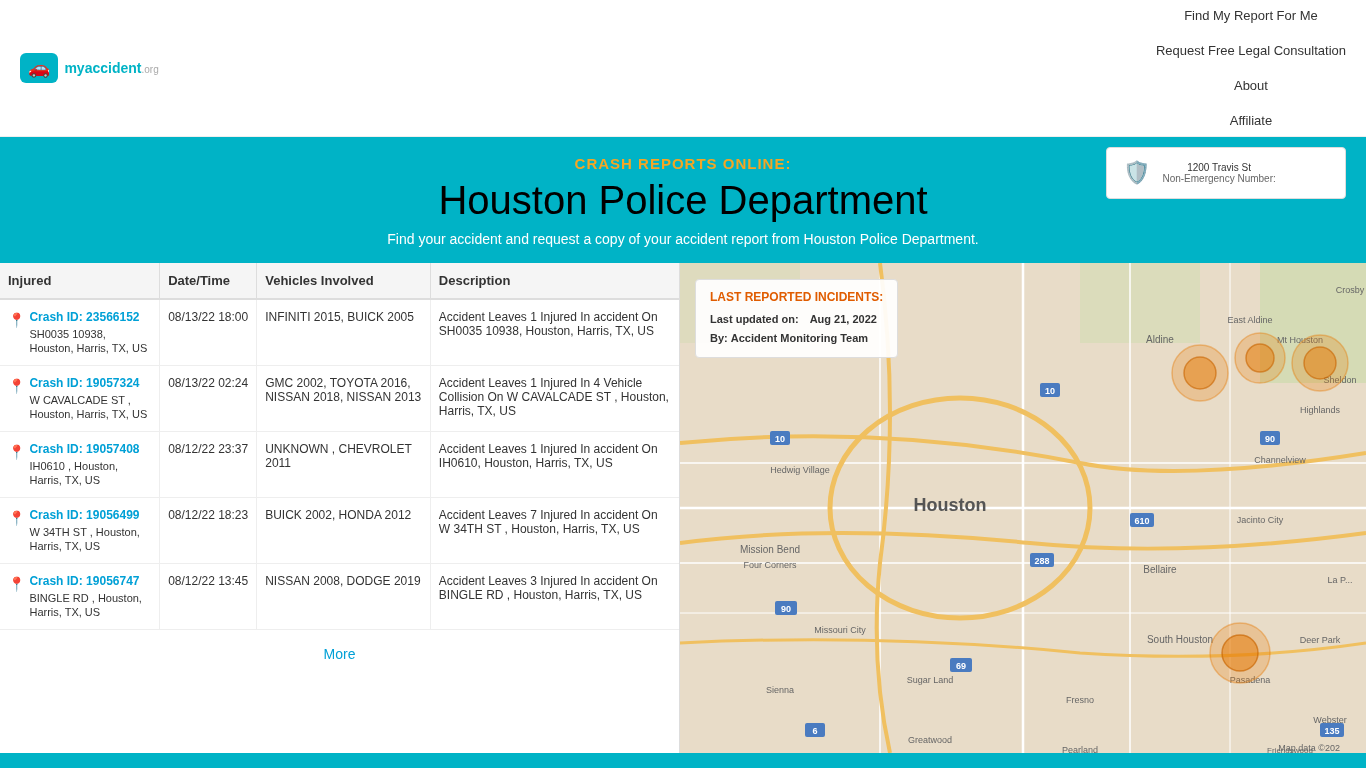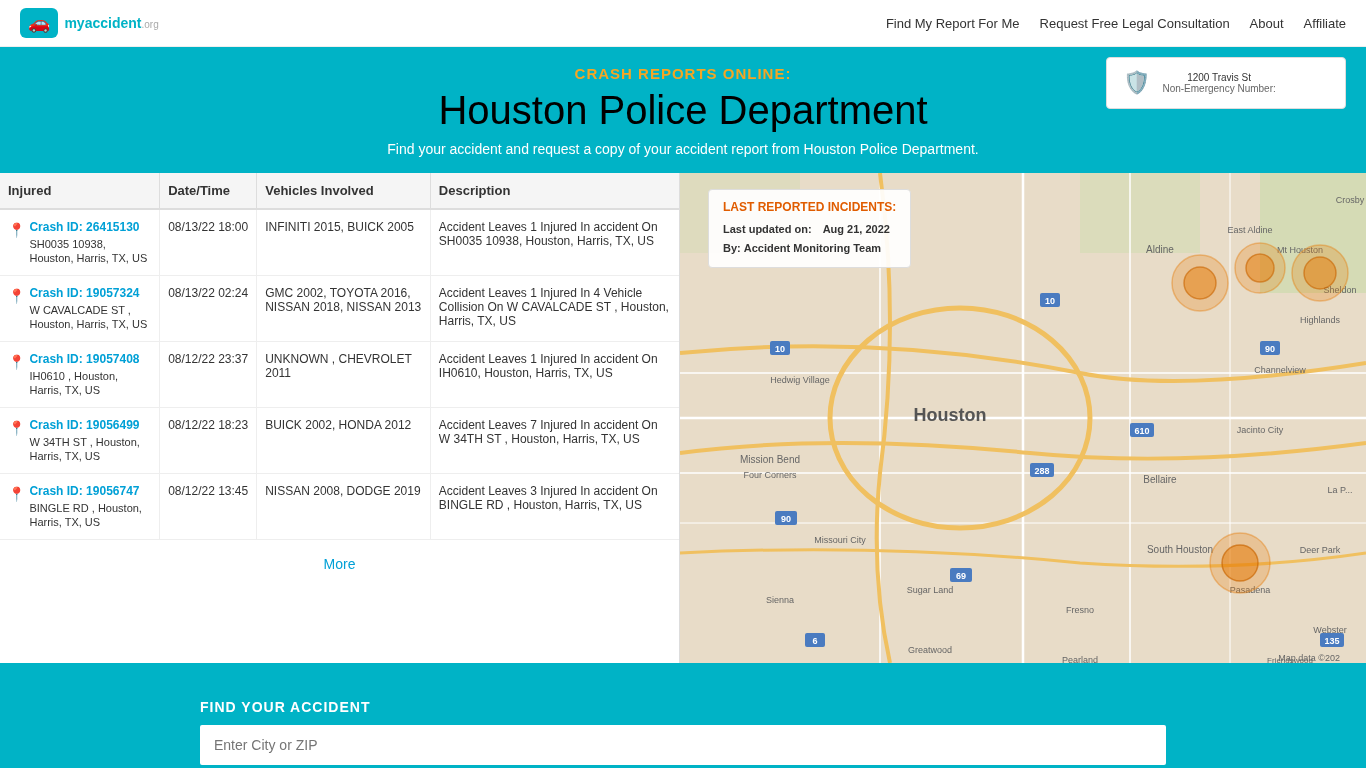--- a/index.html
+++ b/index.html
@@ -3,21 +3,21 @@
   <meta charset="utf-8">
   <style>
     * { margin: 0; padding: 0; box-sizing: border-box; }
     body { font-family: Arial, sans-serif; font-size: 13px; color: #333; width: 1366px; overflow-x: hidden; }
 
     
     .header { display: flex; align-items: center; justify-content: space-between; padding: 8px 20px; border-bottom: 1px solid #eee; background: #fff; }
     .logo-area { display: flex; align-items: center; gap: 6px; }
     .logo-box { background: #00b3c6; border-radius: 6px; padding: 4px 8px; display: flex; align-items: center; gap: 4px; }
     .logo-icon { color: #fff; font-size: 18px; }
-    nav { display: flex; align-items: center; gap: 20px; }
+    nav { display: flex; align-items: center; gap: 20px; flex-direction: column; }
     nav a { text-decoration: none; color: #333; font-size: 13px; white-space: nowrap; }
 
     
     .hero { background: #00b3c6; padding: 18px 20px 16px; text-align: center; position: relative; }
     .hero-subtitle { color: #f5a623; font-size: 15px; font-weight: bold; letter-spacing: 1px; margin-bottom: 6px; }
     .hero-title { color: #000000; font-size: 40px; font-weight: 400; margin-bottom: 8px; }
     .hero-desc { color: #fff; font-size: 14px; }
 
     
     .address-card { position: absolute; top: 10px; right: 20px; background: #fff; border: 1px solid #ddd; border-radius: 4px; padding: 12px 16px; display: flex; align-items: center; gap: 12px; min-width: 240px; }
@@ -44,21 +44,21 @@
     .more-link { text-align: center; padding: 16px; }
     .more-link a { color: #00a0d6; text-decoration: none; font-size: 14px; }
 
     
     .map-section { flex: 1; position: relative; overflow: hidden; background: #e8e0d8; }
 
     
     .map-svg { width: 100%; height: 100%; }
 
     
-    .incidents-card { position: absolute; top: 16px; left: 28px; background: rgba(255,255,255,0.92); border: 1px solid #ddd; border-radius: 4px; padding: 10px 14px; min-width: 200px; }
+    .incidents-card { position: absolute; top: 16px; left: 15px; background: rgba(255,255,255,0.92); border: 1px solid #ddd; border-radius: 4px; padding: 10px 14px; min-width: 200px; }
     .incidents-title { color: #e05c00; font-weight: bold; font-size: 12px; margin-bottom: 6px; }
     .incidents-info { font-size: 11px; color: #333; line-height: 1.7; }
     .incidents-info span { font-weight: bold; }
 
     
     .find-accident { background: #00b3c6; padding: 16px 20px 20px; margin: 0 180px; }
     .find-title { color: #fff; font-weight: bold; font-size: 14px; letter-spacing: 1px; margin-bottom: 10px; }
     .find-input { width: 100%; padding: 12px 14px; font-size: 14px; border: none; border-radius: 2px; outline: none; }
 
     .map-container { position: relative; width: 100%; height: 100%; }
@@ -108,21 +108,21 @@
           <th>Vehicles Involved</th>
           <th>Description</th>
         </tr>
       </thead>
       <tbody id="table-body">
       <tr>
       <td>
         <div class="pin-cell">
           <span class="pin-icon">📍</span>
           <div>
-            <a class="crash-id" href="#">Crash ID: 26415130</a>
+            <a class="crash-id" href="#">Crash ID: 23566152</a>
             <span class="location-text">SH0035 10938, Houston, Harris, TX, US</span>
           </div>
         </div>
       </td>
       <td style="white-space:nowrap;">08/13/22 18:00</td>
       <td>INFINITI 2015, BUICK 2005</td>
       <td>Accident Leaves 1 Injured In accident On SH0035 10938, Houston, Harris, TX, US</td>
     </tr>
           <tr>
       <td>

